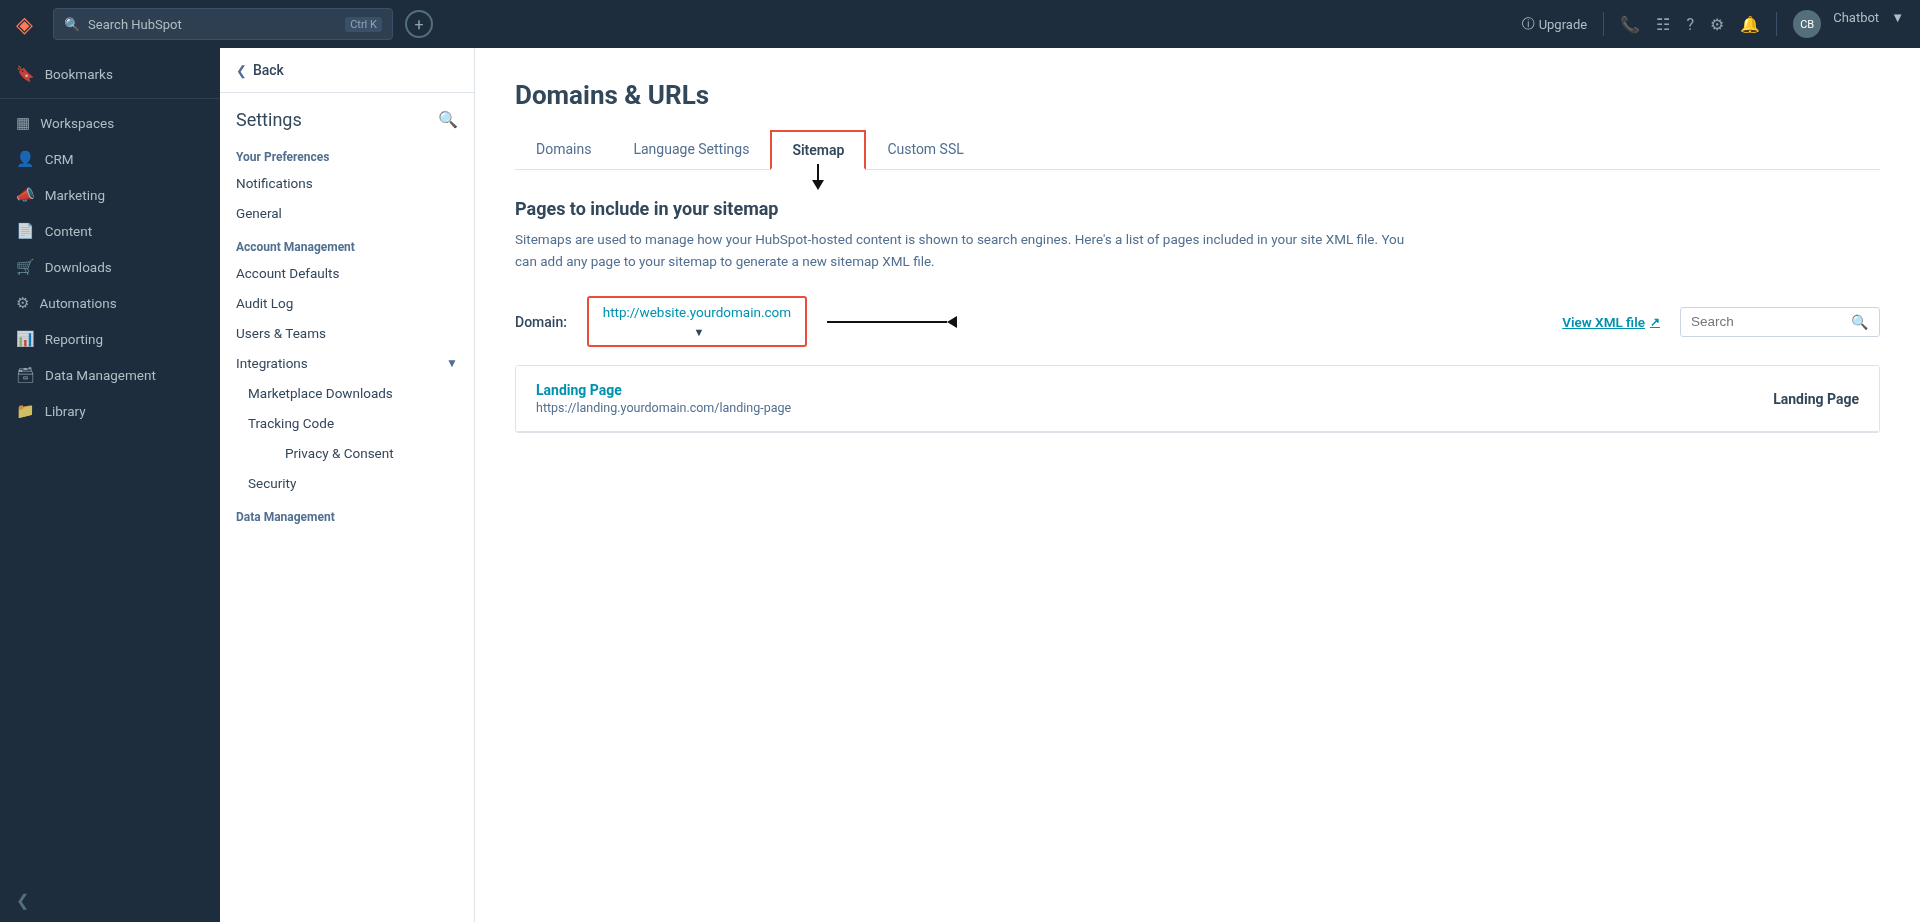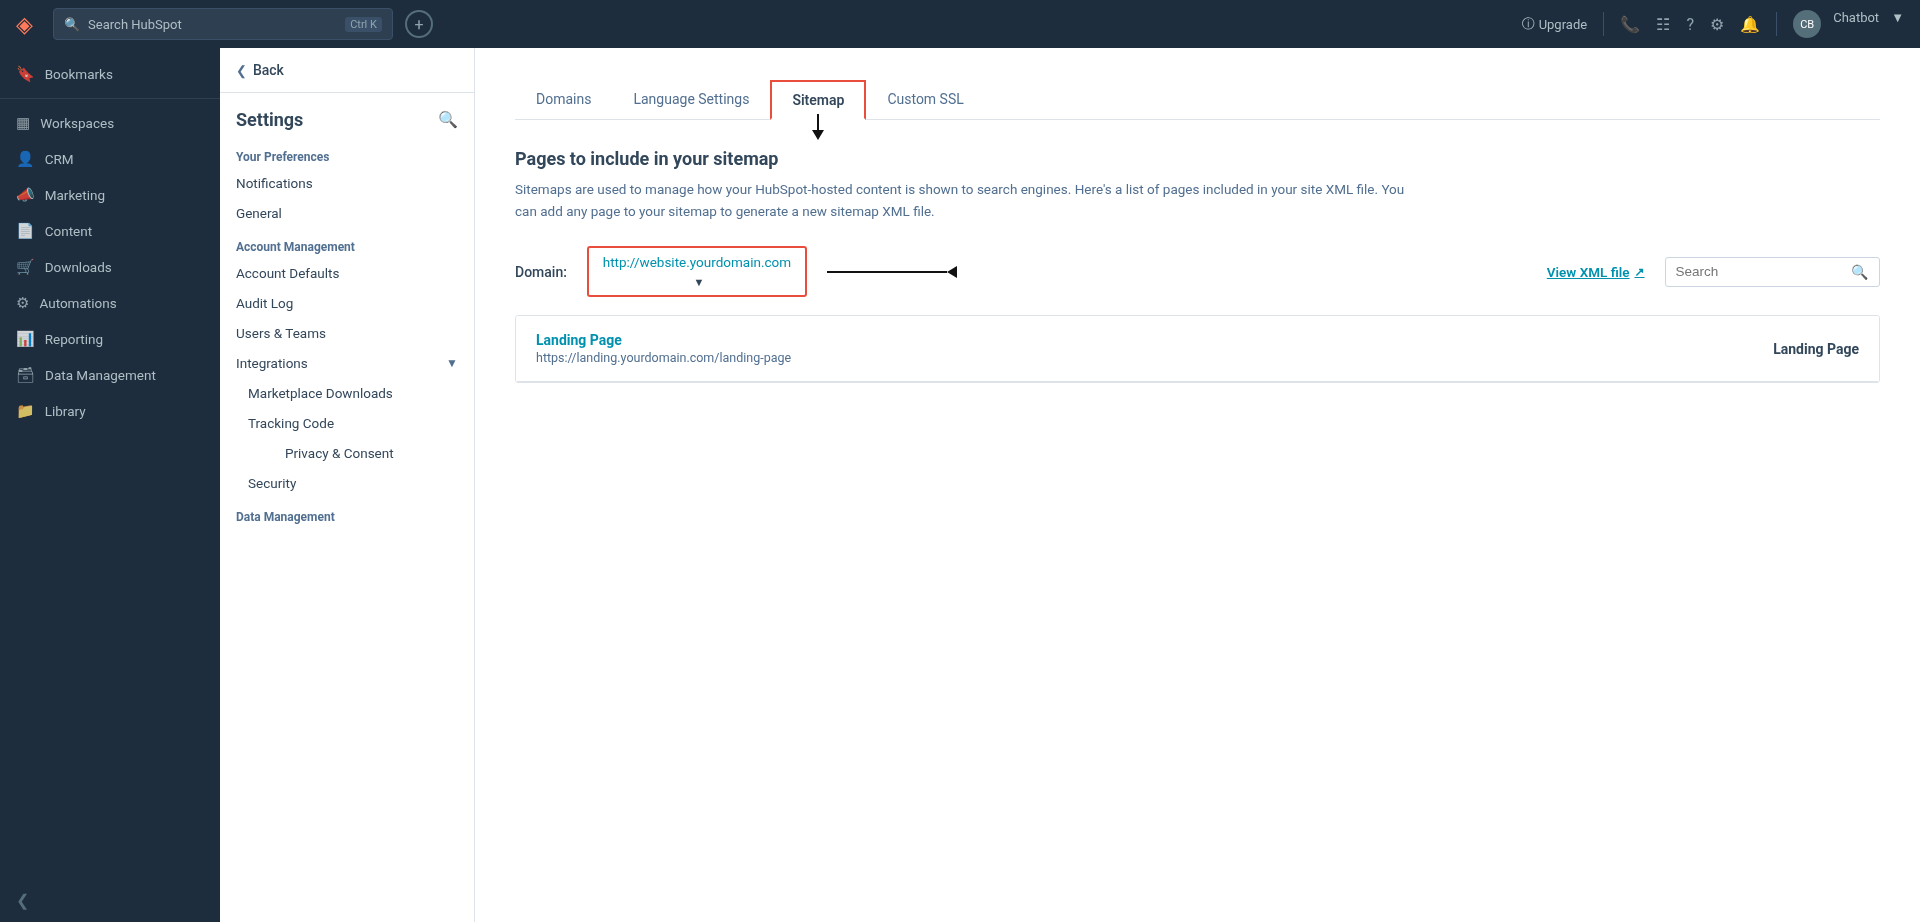--- a/index.html
+++ b/index.html
@@ -137,21 +137,21 @@
     .settings-back .back-arrow { color: #516f90; font-size: 13px; }
 
     .settings-header {
       padding: 16px 16px 8px 16px;
       display: flex;
       align-items: center;
       justify-content: space-between;
     }
     .settings-title {
       font-size: 18px;
-      font-weight: 700;
+      font-weight: 400;
       color: #33475b;
     }
     .settings-search-icon { color: #516f90; cursor: pointer; font-size: 16px; }
 
     .settings-section-label {
       padding: 12px 16px 4px 16px;
       font-size: 12px;
       font-weight: 700;
       color: #516f90;
       text-transform: none;
@@ -282,21 +282,21 @@
       white-space: nowrap;
     }
     .view-xml .ext-icon { font-size: 12px; }
 
     .search-input-wrapper {
       display: flex;
       align-items: center;
       border: 1px solid #cbd6e2;
       border-radius: 3px;
       padding: 6px 10px;
-      gap: 16px;
+      gap: 0;
       min-width: 200px;
       background: #fff;
     }
     .search-input-wrapper input {
       border: none; outline: none;
       font-size: 13.5px; color: #33475b;
       width: 160px; background: transparent;
     }
     .search-input-wrapper .s-icon { color: #0091ae; font-size: 14px; cursor: pointer; }
 
@@ -529,20 +529,21 @@
       <span>Privacy &amp; Consent</span>
     </div>
     <div class="settings-nav-item" style="padding-left: 28px;">
       <span>Security</span>
     </div>
 
     <div class="settings-section-label">Data Management</div>
   </aside>
 
   <main class="main-content">
+    <h1 class="page-title">Domains &amp; URLs</h1>
 
     <div class="tabs-row">
       <div class="tab">
         <span>Domains</span>
       </div>
       <div class="tab">
         <span>Language Settings</span>
       </div>
       <div class="tab tab-arrow-wrapper active" style="position: relative;">
         <span>Sitemap</span>

